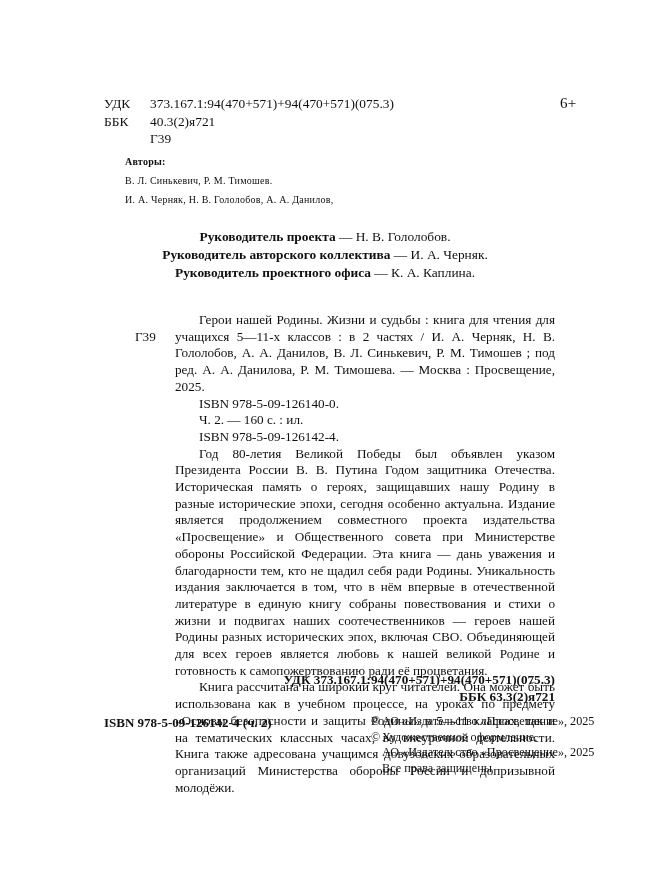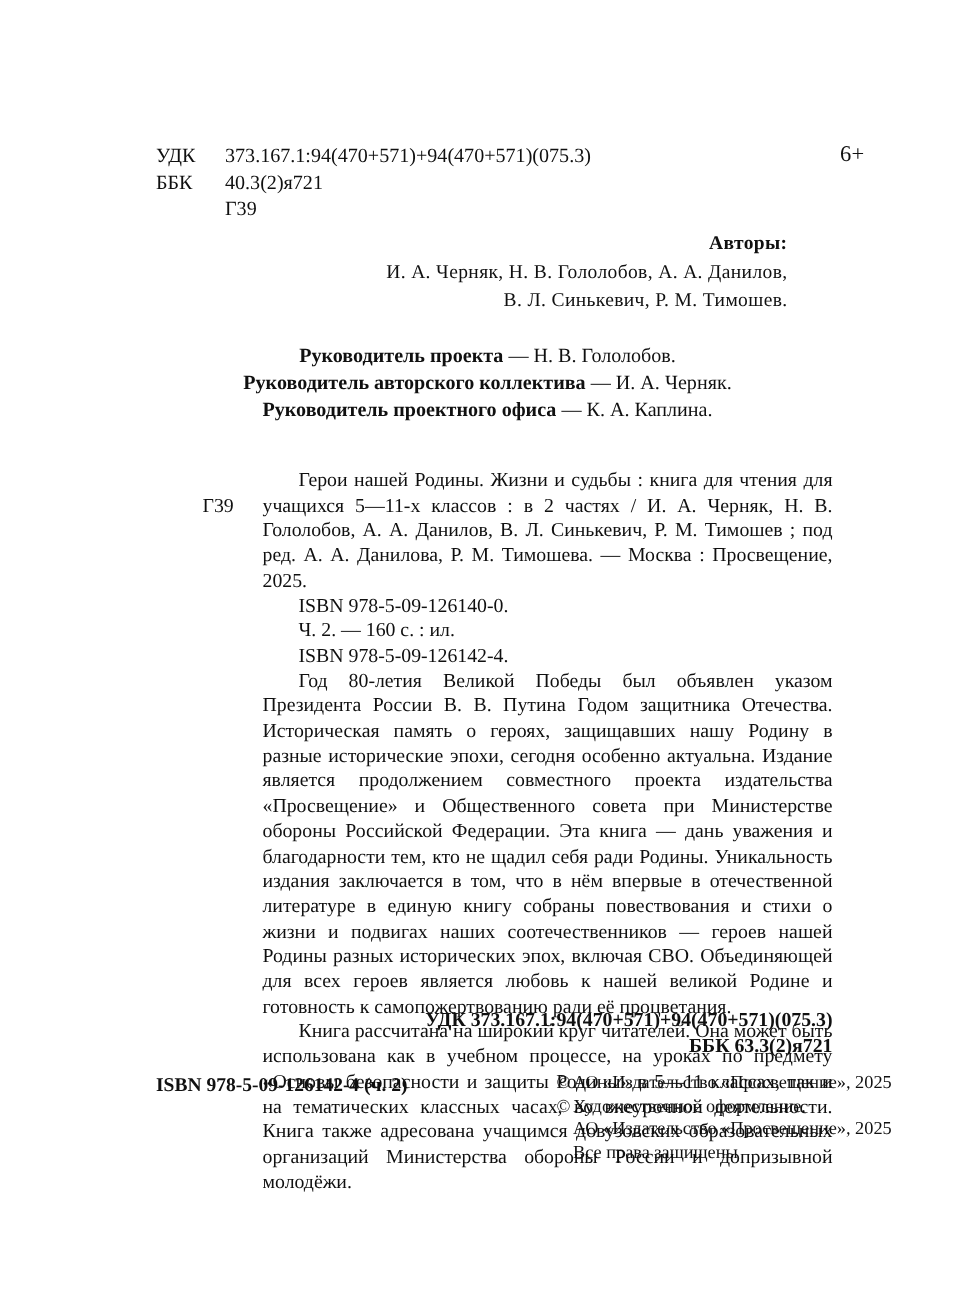--- a/index.html
+++ b/index.html
@@ -52,22 +52,22 @@
     font-size: 15px;
     letter-spacing: 0.2px;
   }
 
   
   .authors-block {
     position: absolute;
     left: 125px;
     top: 152px;
     width: 400px;
-    text-align: right;
-    font-size: 13px;
+    text-align: left;
+    font-size: 10px;
     line-height: 19px;
   }
   .authors-block .heading {
     font-weight: bold;
   }
   .authors-block .line {
     display: block;
     letter-spacing: 0.25px;
   }
 
@@ -194,22 +194,22 @@
     </span>
     <span class="row">
       <span class="indent"></span><span>Г39</span>
     </span>
   </div>
 
   <div class="age-rating">6+</div>
 
   <div class="authors-block">
     <span class="line heading">Авторы:</span>
+    <span class="line">В. Л. Синькевич, Р. М. Тимошев.</span>
     <span class="line">И. А. Черняк, Н. В. Гололобов, А. А. Данилов,</span>
-    <span class="line">В. Л. Синькевич, Р. М. Тимошев.</span>
   </div>
 
   <div class="leaders-block">
     <span class="line"><b>Руководитель проекта</b><span> — Н. В. Гололобов.</span></span>
     <span class="line"><b>Руководитель авторского коллектива</b><span> — И. А. Черняк.</span></span>
     <span class="line"><b>Руководитель проектного офиса</b><span> — К. А. Каплина.</span></span>
   </div>
 
   <div class="record">
     <div class="siglum">Г39</div>

